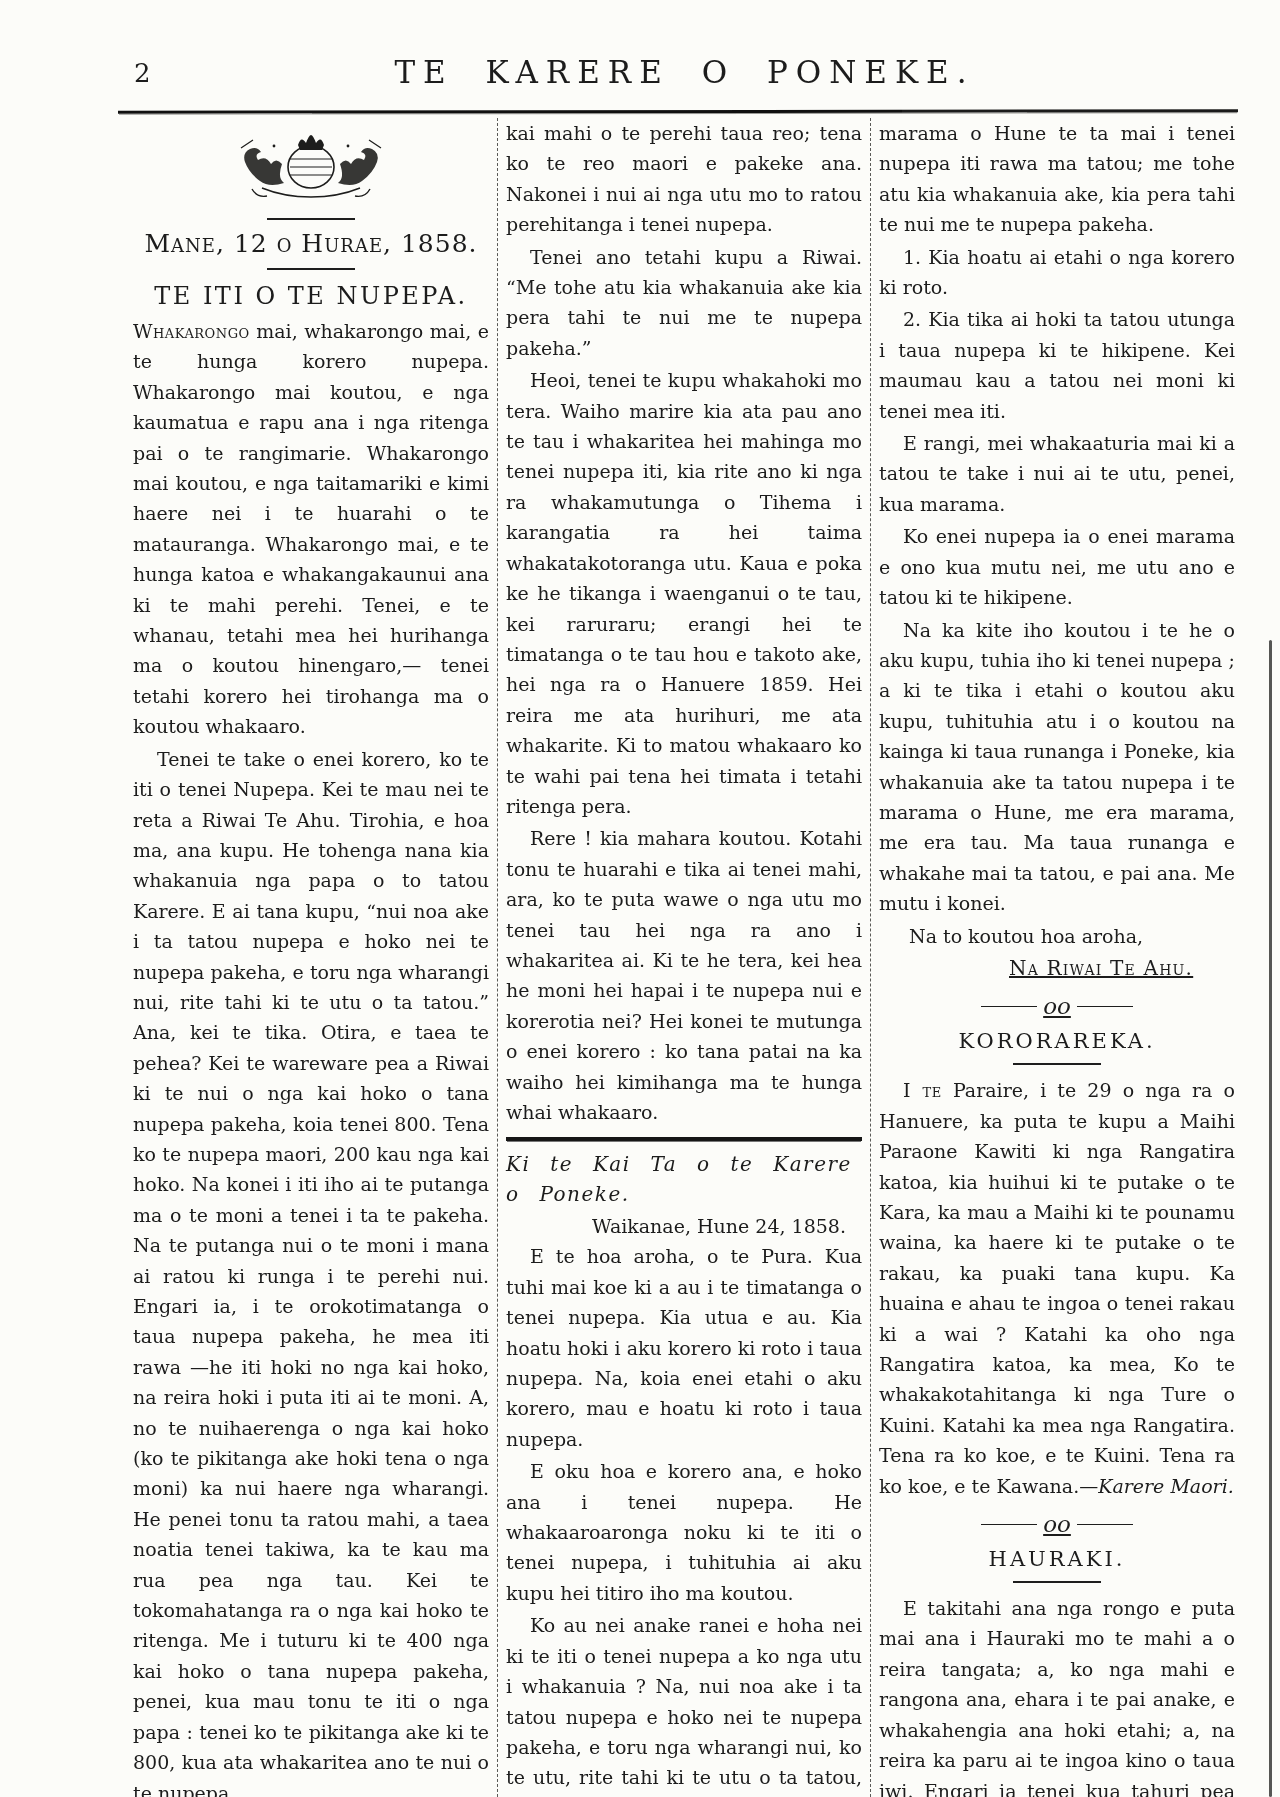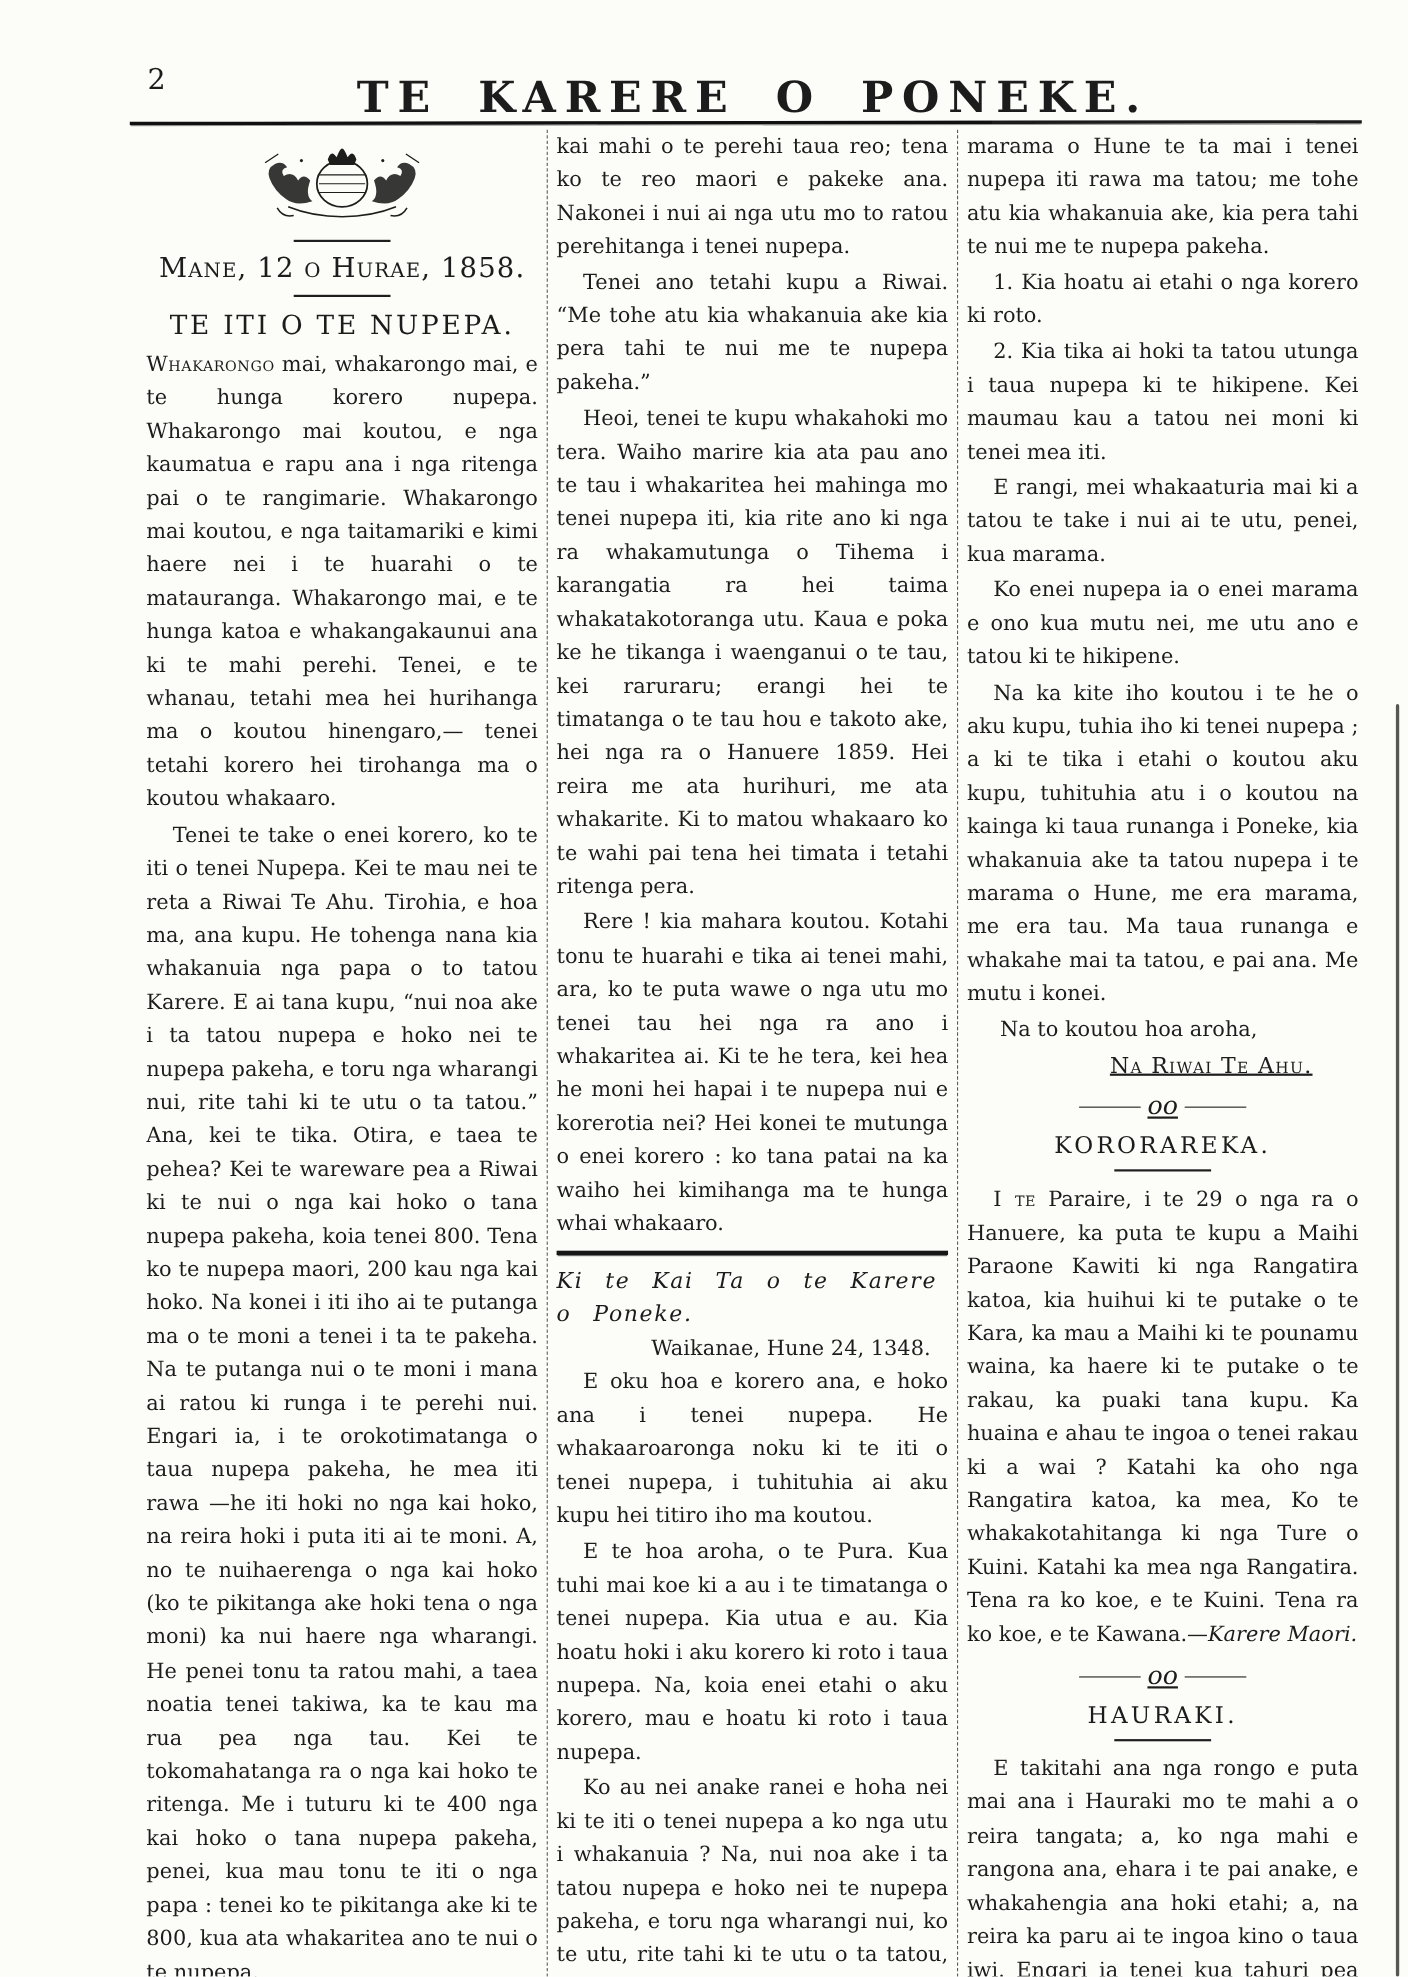--- a/index.html
+++ b/index.html
@@ -5,21 +5,21 @@
   html,body{margin:0;padding:0;background:#ffffff;}
   .page{
     position:relative;width:1280px;height:1797px;margin:0 auto;
     background:#fcfcf9;overflow:hidden;
     font-family:"DejaVu Serif","Liberation Serif",serif;color:#1c1c1c;
   }
   
   .pageno{position:absolute;top:58px;left:134px;font-size:26px;}
   .masthead{position:absolute;top:54px;left:133px;width:1103px;text-align:center;}
   .masthead h1{
-    margin:12px;font-size:39px;font-weight:bold;letter-spacing:8px;word-spacing:14px;
+    margin:0;font-size:31px;font-weight:normal;letter-spacing:8px;word-spacing:14px;
   }
   .header-rule{
     position:absolute;top:110px;left:118px;width:1120px;height:3px;
     background:linear-gradient(90deg,#101010 0 70%,#1b1b1b 70% 100%);
     box-shadow:0 2px 0 -1px #9a9a96;
     transform:rotate(-0.08deg);
   }
   
   .columns{
     position:absolute;top:118px;left:133px;width:1103px;bottom:0;
@@ -118,23 +118,23 @@
     </div>
 
     <div class="col sep">
       <div class="blocks">
           <p class="para noindent">kai mahi o te perehi taua reo; tena ko te reo maori e pakeke ana. Nakonei i nui ai nga utu mo to ratou perehitanga i tenei nupepa.</p>
           <p class="para">Tenei ano tetahi kupu a Riwai. “Me tohe atu kia whakanuia ake kia pera tahi te nui me te nupepa pakeha.”</p>
           <p class="para">Heoi, tenei te kupu whakahoki mo tera. Waiho marire kia ata pau ano te tau i whakaritea hei mahinga mo tenei nupepa iti, kia rite ano ki nga ra whakamutunga o Tihema i karangatia ra hei taima whakatakotoranga utu. Kaua e poka ke he tikanga i waenganui o te tau, kei raruraru; erangi hei te timatanga o te tau hou e takoto ake, hei nga ra o Hanuere 1859. Hei reira me ata hurihuri, me ata whakarite. Ki to matou whakaaro ko te wahi pai tena hei timata i tetahi ritenga pera.</p>
           <p class="para">Rere ! kia mahara koutou. Kotahi tonu te huarahi e tika ai tenei mahi, ara, ko te puta wawe o nga utu mo tenei tau hei nga ra ano i whakaritea ai. Ki te he tera, kei hea he moni hei hapai i te nupepa nui e korerotia nei? Hei konei te mutunga o enei korero : ko tana patai na ka waiho hei kimihanga ma te hunga whai whakaaro.</p>
           <div class="rule-heavy"></div>
           <div class="heading-italic">Ki te Kai Ta o te Karere o Poneke.</div>
-          <div class="dateline-right">Waikanae, Hune 24, 1348.</div>
+          <div class="dateline-right">Waikanae, Hune 24, 1858.</div>
+          <p class="para">E te hoa aroha, o te Pura. Kua tuhi mai koe ki a au i te timatanga o tenei nupepa. Kia utua e au. Kia hoatu hoki i aku korero ki roto i taua nupepa. Na, koia enei etahi o aku korero, mau e hoatu ki roto i taua nupepa.</p>
           <p class="para">E oku hoa e korero ana, e hoko ana i tenei nupepa. He whakaaroaronga noku ki te iti o tenei nupepa, i tuhituhia ai aku kupu hei titiro iho ma koutou.</p>
-          <p class="para">E te hoa aroha, o te Pura. Kua tuhi mai koe ki a au i te timatanga o tenei nupepa. Kia utua e au. Kia hoatu hoki i aku korero ki roto i taua nupepa. Na, koia enei etahi o aku korero, mau e hoatu ki roto i taua nupepa.</p>
           <p class="para">Ko au nei anake ranei e hoha nei ki te iti o tenei nupepa a ko nga utu i whakanuia ? Na, nui noa ake i ta tatou nupepa e hoko nei te nupepa pakeha, e toru nga wharangi nui, ko te utu, rite tahi ki te utu o ta tatou, ki te hikipene.</p>
         </div>
     </div>
 
     <div class="col sep">
       <div class="blocks">
           <p class="para noindent">marama o Hune te ta mai i tenei nupepa iti rawa ma tatou; me tohe atu kia whakanuia ake, kia pera tahi te nui me te nupepa pakeha.</p>
           <p class="para">1. Kia hoatu ai etahi o nga korero ki roto.</p>
           <p class="para">2. Kia tika ai hoki ta tatou utunga i taua nupepa ki te hikipene. Kei maumau kau a tatou nei moni ki tenei mea iti.</p>
           <p class="para">E rangi, mei whakaaturia mai ki a tatou te take i nui ai te utu, penei, kua marama.</p>

